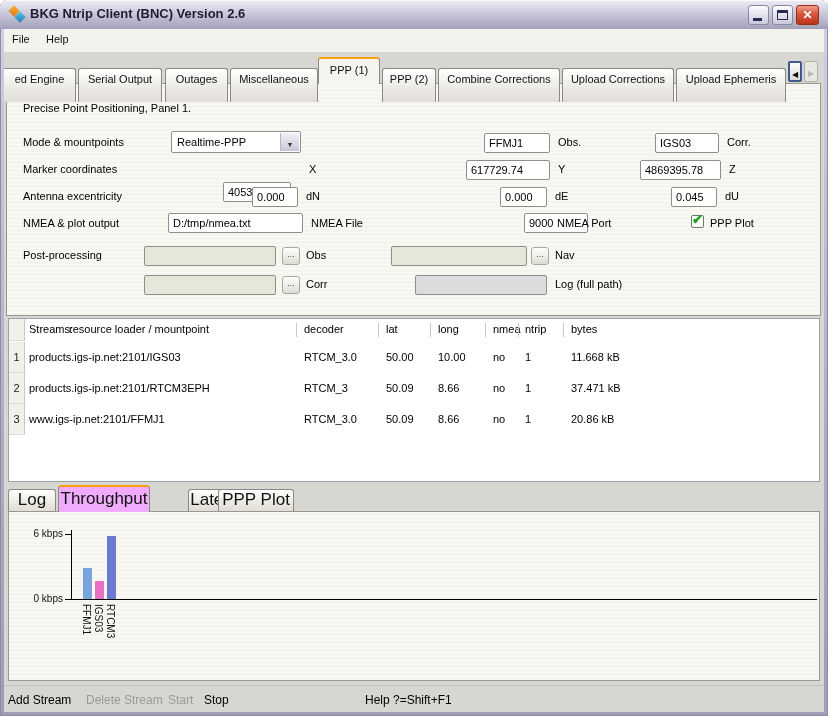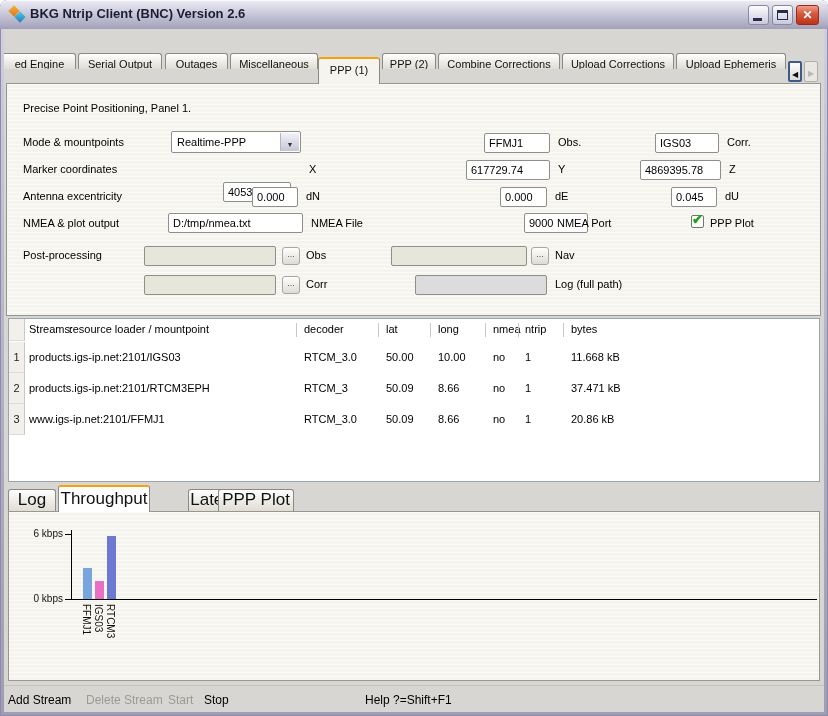--- a/index.html
+++ b/index.html
@@ -22,21 +22,21 @@
   .glyph-max{position:absolute;left:4px;top:4px;width:11px;height:10px;box-sizing:border-box;border:1px solid #2a2950;border-top-width:3px;}
   .glyph-close{display:block;color:#fff;font-size:12px;font-weight:bold;line-height:18px;text-align:center;font-style:normal;}
 
   
   .client{position:absolute;left:4px;top:29px;width:820px;height:683px;background:#d8d6d2;overflow:hidden;}
 
   .menubar{position:absolute;left:0;top:0;width:100%;height:23px;background:#f3f2ed;border-bottom:1px solid #d6d4cf;}
   .menu-item{position:absolute;top:4px;font-size:11px;color:#111;}
 
   
-  .tab{position:absolute;box-sizing:border-box;top:24px;height:16px;background:linear-gradient(180deg,#ffffff 0%,#edebe5 55%,#dfddd5 100%);border:1px solid #8b8a84;border-bottom:none;border-radius:3px 3px 0 0;font-size:11px;text-align:center;line-height:20px;color:#111;z-index:2;white-space:nowrap;overflow:hidden;}
+  .tab{position:absolute;box-sizing:border-box;top:39px;height:34px;background:linear-gradient(180deg,#ffffff 0%,#edebe5 55%,#dfddd5 100%);border:1px solid #8b8a84;border-bottom:none;border-radius:3px 3px 0 0;font-size:11px;text-align:center;line-height:20px;color:#111;z-index:2;white-space:nowrap;overflow:hidden;}
   .tab.selected{top:28px;height:27px;background:#f5f4ee;border-top:2px solid #f7a10b;line-height:23px;z-index:3;}
   .scrollbtn{position:absolute;top:32px;width:14px;height:21px;box-sizing:border-box;border:1px solid #8b8a84;border-radius:2px;background:linear-gradient(180deg,#fcfcfc,#dddcd5);text-align:center;z-index:2;}
   .scrollbtn i{font-style:normal;font-size:8px;line-height:19px;color:#111;}
   .scrollbtn.focus{border:2px solid #3f5a8a;}
   .scrollbtn.disabled{background:#e8e7e2;border-color:#b0afa8;}
   .scrollbtn.disabled i{color:#b8b7b0;}
 
   
   .pane{position:absolute;left:2px;top:54px;width:815px;height:233px;box-sizing:border-box;border:1px solid #98978f;background-color:#f5f4ee;background-image:repeating-linear-gradient(180deg,rgba(255,255,255,.55) 0px,rgba(255,255,255,.55) 1px,rgba(0,0,0,0) 1px,rgba(0,0,0,0) 4px);z-index:1;}
   .flabel{position:absolute;font-size:11px;color:#000;white-space:nowrap;}
@@ -54,21 +54,21 @@
   
   .stable{position:absolute;left:4px;top:289px;width:812px;height:164px;box-sizing:border-box;border:1px solid #9aa4ae;background:#fff;}
   .corner{position:absolute;left:0;top:0;width:16px;height:22px;background:#f1f0ea;border-right:1px solid #c9c8c2;border-bottom:1px solid #dcdbd5;box-sizing:border-box;}
   .th{position:absolute;top:4px;font-size:11px;color:#000;white-space:nowrap;}
   .vsep{position:absolute;top:4px;width:1px;height:14px;background:#c9c8c2;}
   .rownum{position:absolute;left:0;width:16px;height:31px;box-sizing:border-box;background:#f1f0ea;border-right:1px solid #c9c8c2;border-bottom:1px solid #dddcd6;font-size:11px;text-align:center;line-height:30px;color:#222;}
   .cell{position:absolute;font-size:11px;color:#000;white-space:nowrap;}
 
   
   .tab2{position:absolute;box-sizing:border-box;top:460px;height:22px;background:linear-gradient(180deg,#ffffff 0%,#edebe5 55%,#dfddd5 100%);border:1px solid #8b8a84;border-bottom:none;border-radius:3px 3px 0 0;font-size:17px;text-align:center;line-height:20px;color:#111;z-index:2;}
-  .tab2.selected{top:456px;height:27px;background:#ffffff;border-top:2px solid #f7a10b;line-height:23px;z-index:3;}
+  .tab2.selected{top:456px;height:27px;background:#f0abfc;border-top:2px solid #f7a10b;line-height:23px;z-index:3;}
   .chartpane{position:absolute;left:4px;top:482px;width:812px;height:170px;box-sizing:border-box;border:1px solid #98978f;background-color:#f5f4ee;background-image:repeating-linear-gradient(180deg,rgba(255,255,255,.55) 0px,rgba(255,255,255,.55) 1px,rgba(0,0,0,0) 1px,rgba(0,0,0,0) 4px);z-index:1;}
   .axis{position:absolute;background:#000;}
   .ytick-label{position:absolute;font-size:10px;color:#111;width:40px;text-align:right;}
   .plot{position:absolute;left:62px;top:18px;width:740px;height:120px;}
   .bar{position:absolute;width:9px;}
   .bar-label{position:absolute;top:74px;font-size:10px;color:#111;writing-mode:vertical-rl;letter-spacing:0px;}
 
   
   .actionbar{position:absolute;left:0;top:656px;width:100%;height:27px;background:#d8d6d2;border-top:1px solid #c2c1bc;}
   .abtn{position:absolute;top:7px;font-size:12px;color:#000;white-space:nowrap;}
@@ -91,20 +91,24 @@
     <span class="wbtn max">
         <i class="glyph-max"></i>
       </span>
     <span class="wbtn close">
         <i class="glyph-close">✕</i>
       </span>
   </div>
 
   <div class="client">
 
+    <div class="menubar">
+      <span class="menu-item" style="left:8px;">File</span>
+      <span class="menu-item" style="left:42px;">Help</span>
+    </div>
 
     <div class="tab" style="left:0px;width:72px;border-left:none;border-top-left-radius:0;">ed Engine</div>
     <div class="tab" style="left:74px;width:84px;">Serial Output</div>
     <div class="tab" style="left:161px;width:63px;">Outages</div>
     <div class="tab" style="left:226px;width:88px;">Miscellaneous</div>
     <div class="tab selected" style="left:314px;width:62px;">PPP (1)</div>
     <div class="tab" style="left:378px;width:54px;">PPP (2)</div>
     <div class="tab" style="left:434px;width:122px;">Combine Corrections</div>
     <div class="tab" style="left:558px;width:112px;">Upload Corrections</div>
     <div class="tab" style="left:672px;width:110px;">Upload Ephemeris</div>

